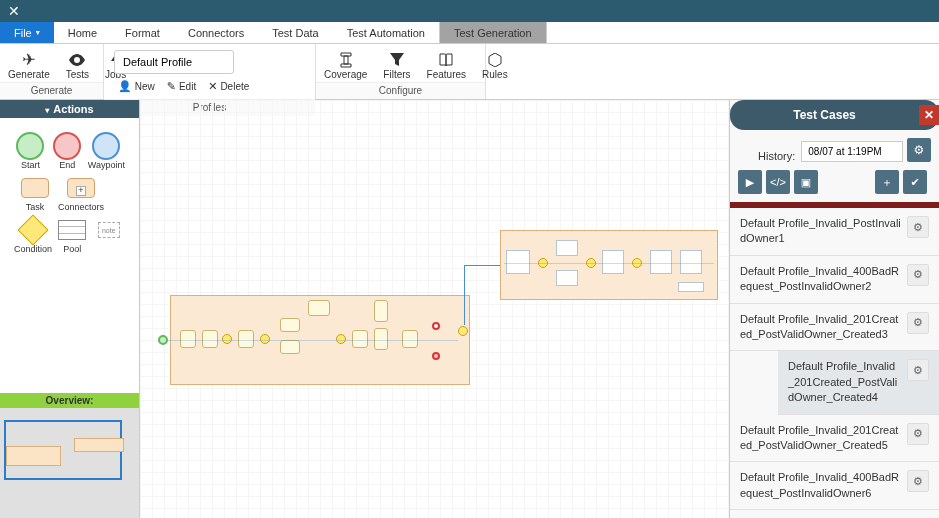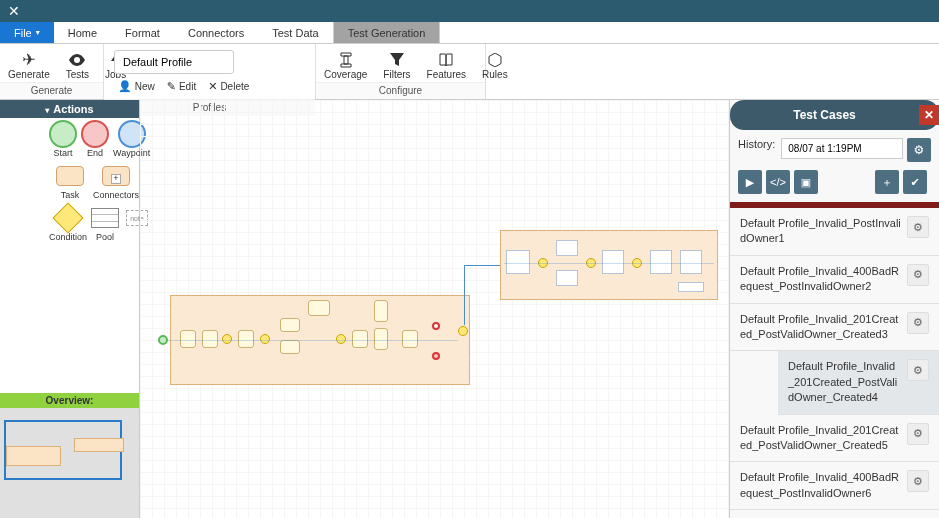--- a/index.html
+++ b/index.html
@@ -28,21 +28,21 @@
   .mini-btn { font-size: 10px; color: #333; padding: 4px 6px; cursor:pointer; display:flex; align-items:center; }
   .mini-btn .ic { font-size: 11px; margin-right: 3px; }
 
   
   .main { display: flex; height: calc(518px - 22px - 22px - 56px); }
   
   
   .left-panel { width: 140px; display: flex; flex-direction: column; border-right: 1px solid #ccc; }
   .panel-head { background: #3d5a6b; color: #fff; font-size: 11px; text-align: center; padding: 3px 0; font-weight: bold; }
   .panel-head .arrow { font-size: 8px; margin-right: 4px; }
-  .palette { flex: 1; padding: 0; background: #fff; margin-left: 47px; }
+  .palette { flex: 1; padding: 12px; background: #fff; }
   .pal-row { display: flex; }
   .pal-item { display: flex; flex-direction: column; align-items: center; font-size: 9px; color: #333; width: 42px; margin: 2px; }
   .pal-shape { width: 28px; height: 28px; display:flex; align-items:center; justify-content:center; }
   .circ { border-radius: 50%; border: 2px solid; }
   .circ.green { border-color: #5bb85b; background: #c6edc6; }
   .circ.red { border-color: #d9534f; background: #f7c6c6; }
   .circ.blue { border-color: #4a90d9; background: #cfe4f7; }
   .task-rect { width: 30px; height: 20px; background: #fbe3c6; border: 1px solid #d2a26e; border-radius: 4px; }
   .subproc { width: 30px; height: 20px; background: #fbe3c6; border: 1px solid #d2a26e; border-radius: 4px; position:relative; display:flex; align-items:flex-end; justify-content:center; }
   .subproc::after { content:'+'; font-size:9px; border:1px solid #aaa; width:8px; height:8px; line-height:7px; text-align:center; background:#fff; margin-bottom:1px; }
@@ -69,21 +69,21 @@
   .dcirc { position:absolute; border-radius:50%; }
   .dedge { position:absolute; background:#4a8dd0; height:1px; }
   .dedgev { position:absolute; background:#4a8dd0; width:1px; }
   .dbox { position:absolute; border:1px solid #b6c5d6; background:#fff; }
 
   
   .right-panel { width: 210px; background: #f8f8f8; border-left: 1px solid #ccc; display:flex; flex-direction:column; }
   .right-head { background: #3d5a6b; color:#fff; font-size:12px; font-weight:bold; text-align:center; padding:5px 0; display:flex; align-items:center;border-radius:14px; }
   .right-head span { flex:1; }
   .right-head .closeb { background:#c0392b; color:#fff; width:20px; height:20px; display:flex; align-items:center; justify-content:center; cursor:pointer; font-size:12px; }
-  .history { padding: 8px; display:flex; align-items:flex-start; font-size:11px; }
+  .history { padding: 8px; display:flex; align-items:flex-end; font-size:11px;margin-left:20px; }
   .history-label { margin-right:6px; color:#333; }
   .history-select { flex:1; border:1px solid #ccc; background:#fff; padding:4px 6px; font-size:10px; }
   .history-gear { width:24px; height:24px; margin-left:4px; background:#4e6e82; color:#fff; display:flex; align-items:center; justify-content:center; font-size:12px; cursor:pointer; border-radius:2px; }
   .tc-actions { padding: 0 8px 8px; display:flex; align-items:center; }
   .tc-btn { width:24px; height:24px; background:#4e6e82; color:#fff; display:flex; align-items:center; justify-content:center; font-size:11px; cursor:pointer; margin-right:4px; border-radius:2px; }
   .tc-spacer { flex:1; }
   .tc-list { flex:1; overflow-y:auto; border-top:6px solid #7f1d1d; }
   .tc-item { padding: 8px 10px; border-bottom:1px solid #e0e0e0; display:flex; align-items:flex-start; font-size:11px; color:#333; position:relative; }
   .tc-item.selected { background:#e4e7ea;margin-left:48px; }
   .tc-item .name { flex:1; word-break: break-all; line-height:1.4; }
@@ -100,20 +100,21 @@
 
 <div class="menubar">
   <div class="menu-item file">
     <span>File</span>
     <span class="arrow">▾</span>
   </div>
   <div class="menu-item">Home</div>
   <div class="menu-item">Format</div>
   <div class="menu-item">Connectors</div>
   <div class="menu-item">Test Data</div>
+  <div class="menu-item">Test Automation</div>
   <div class="menu-item active">Test Generation</div>
 </div>
 
 <div class="toolbar">
 
   <div class="toolbar-group" style="width:104px">
     <div class="row">
       <div class="tb-btn">
         <span class="ic">✈</span>
         <span>Generate</span>

